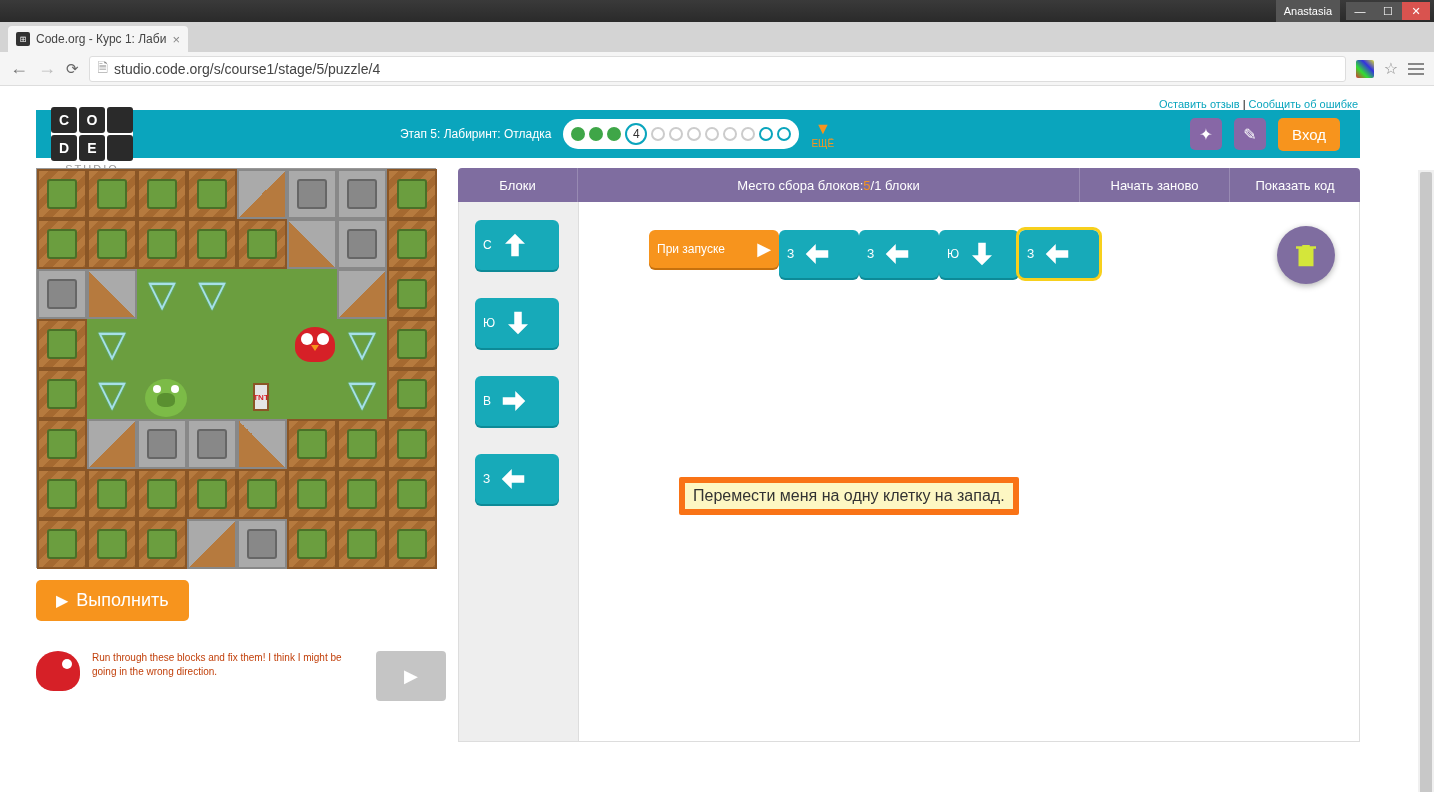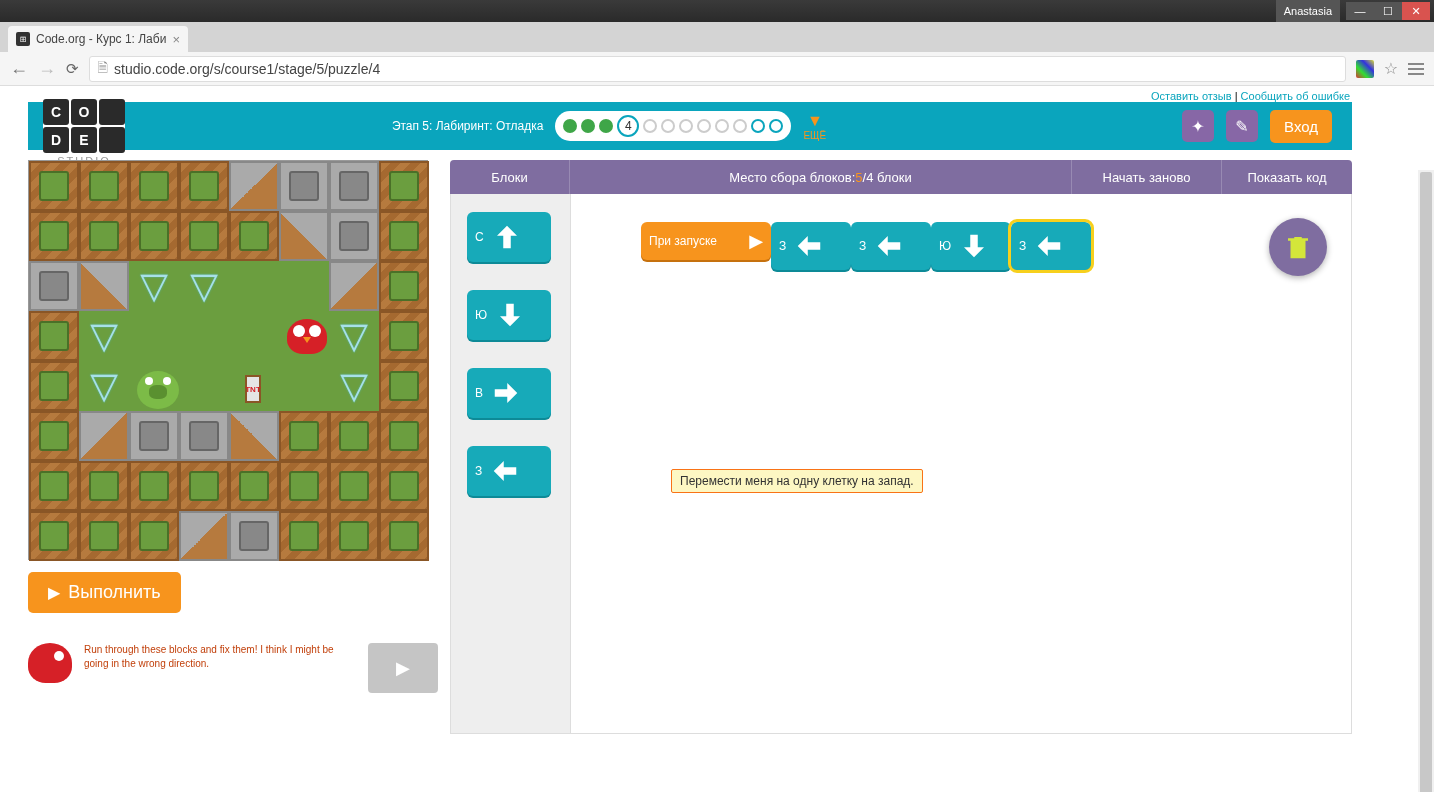--- a/index.html
+++ b/index.html
@@ -25,21 +25,21 @@
 .reload { color:#666; font-size:15px; }
 .url-box { flex:1; height:26px; border:1px solid #ddd; border-radius:3px; display:flex; align-items:center; padding:0 8px; font-size:14px; color:#444; background:#fff; }
 .url-box .doc-icon { color:#888; margin-right:6px; font-size:13px; }
 .ext-icon { width:18px; height:18px; background:linear-gradient(45deg,#d33,#3d3,#33d,#dd3); border-radius:2px; }
 .star { color:#888; font-size:16px; }
 .menu-icon { display:flex; flex-direction:column; gap:3px; }
 .menu-icon span { width:16px; height:2px; background:#888; }
 
 
 .page { flex:1; background:#fff; overflow:auto; position:relative; }
-.page-inner { width:1380px; margin:0; }
+.page-inner { width:1380px; margin:8px; }
 
 .top-links { text-align:right; padding:4px 30px 0 0; font-size:11px; }
 .top-links a { color:#0aa5bd; text-decoration:none; }
 
 .header-bar { background:#0aa5bd; height:48px; display:flex; align-items:center; padding:0 20px; gap:12px; position:relative; margin:0 28px; }
 .logo { position:absolute; left:15px; top:-3px; background:#fff; padding:0; }
 .logo-grid { display:grid; grid-template-columns:repeat(3,26px); gap:2px; }
 .logo-cell { width:26px; height:26px; background:#2a2a2a; color:#fff; display:flex; align-items:center; justify-content:center; font-size:14px; font-weight:bold; border-radius:3px; }
 .logo-text { font-size:11px; color:#999; letter-spacing:2px; text-align:center; margin-top:2px; }
 
@@ -110,21 +110,21 @@
 .block.sel { outline:3px solid #f7d01d; }
 
 .canvas { flex:1; position:relative; padding:30px 0 0 70px; }
 .stack { display:flex; flex-direction:row; }
 .stack .block { width:80px; height:48px; margin-top:-2px; }
 .stack .block.start { width:130px; height:38px; margin-bottom:0; }
 
 .trash { position:absolute; right:24px; top:24px; width:58px; height:58px; border-radius:50%; background:#7f6da0; display:flex; align-items:center; justify-content:center; box-shadow:0 2px 6px rgba(0,0,0,0.3); }
 .trash svg { fill:#d4e63a; width:30px; height:30px; }
 
-.tooltip { position:absolute; left:100px; top:275px; background:#fdf7c3; border:1px solid #f97316; padding:4px 8px; font-size:12px; color:#333; border-radius:2px; }
+.tooltip { position:absolute; left:100px; top:275px; background:#fdf7c3; border:6px solid #f97316; padding:4px 8px; font-size:16px; color:#333; border-radius:2px; }
 
 .scrollbar-v { position:absolute; right:0; top:84px; bottom:0; width:16px; background:#f0f0f0; }
 .scrollbar-v .thumb { background:#c8c8c8; width:12px; margin:2px; height:680px; border-radius:2px; }
 </style>
 </head>
 <body>
 
 <div class="os-titlebar">
   <div class="user">Anastasia</div>
   <div class="os-btn os-min">—</div>
@@ -296,21 +296,21 @@
           </div>
         </div>
 
         <div class="right-col">
           <div class="toolbar">
             <div class="tb-blocks">Блоки</div>
             <div class="tb-count">
               <span>Место сбора блоков: </span>
               <span class="n1">5</span>
               <span> / </span>
-              <span>4 блоки</span>
+              <span>1 блоки</span>
             </div>
             <div class="tb-reset">Начать заново</div>
             <div class="tb-code">Показать код</div>
           </div>
           <div class="workspace">
             <div class="toolbox">
               <div class="block">
                 <span class="lbl">С</span>
                 <span class="arr">
                     <svg viewBox="0 0 24 24" width="30" height="30">

